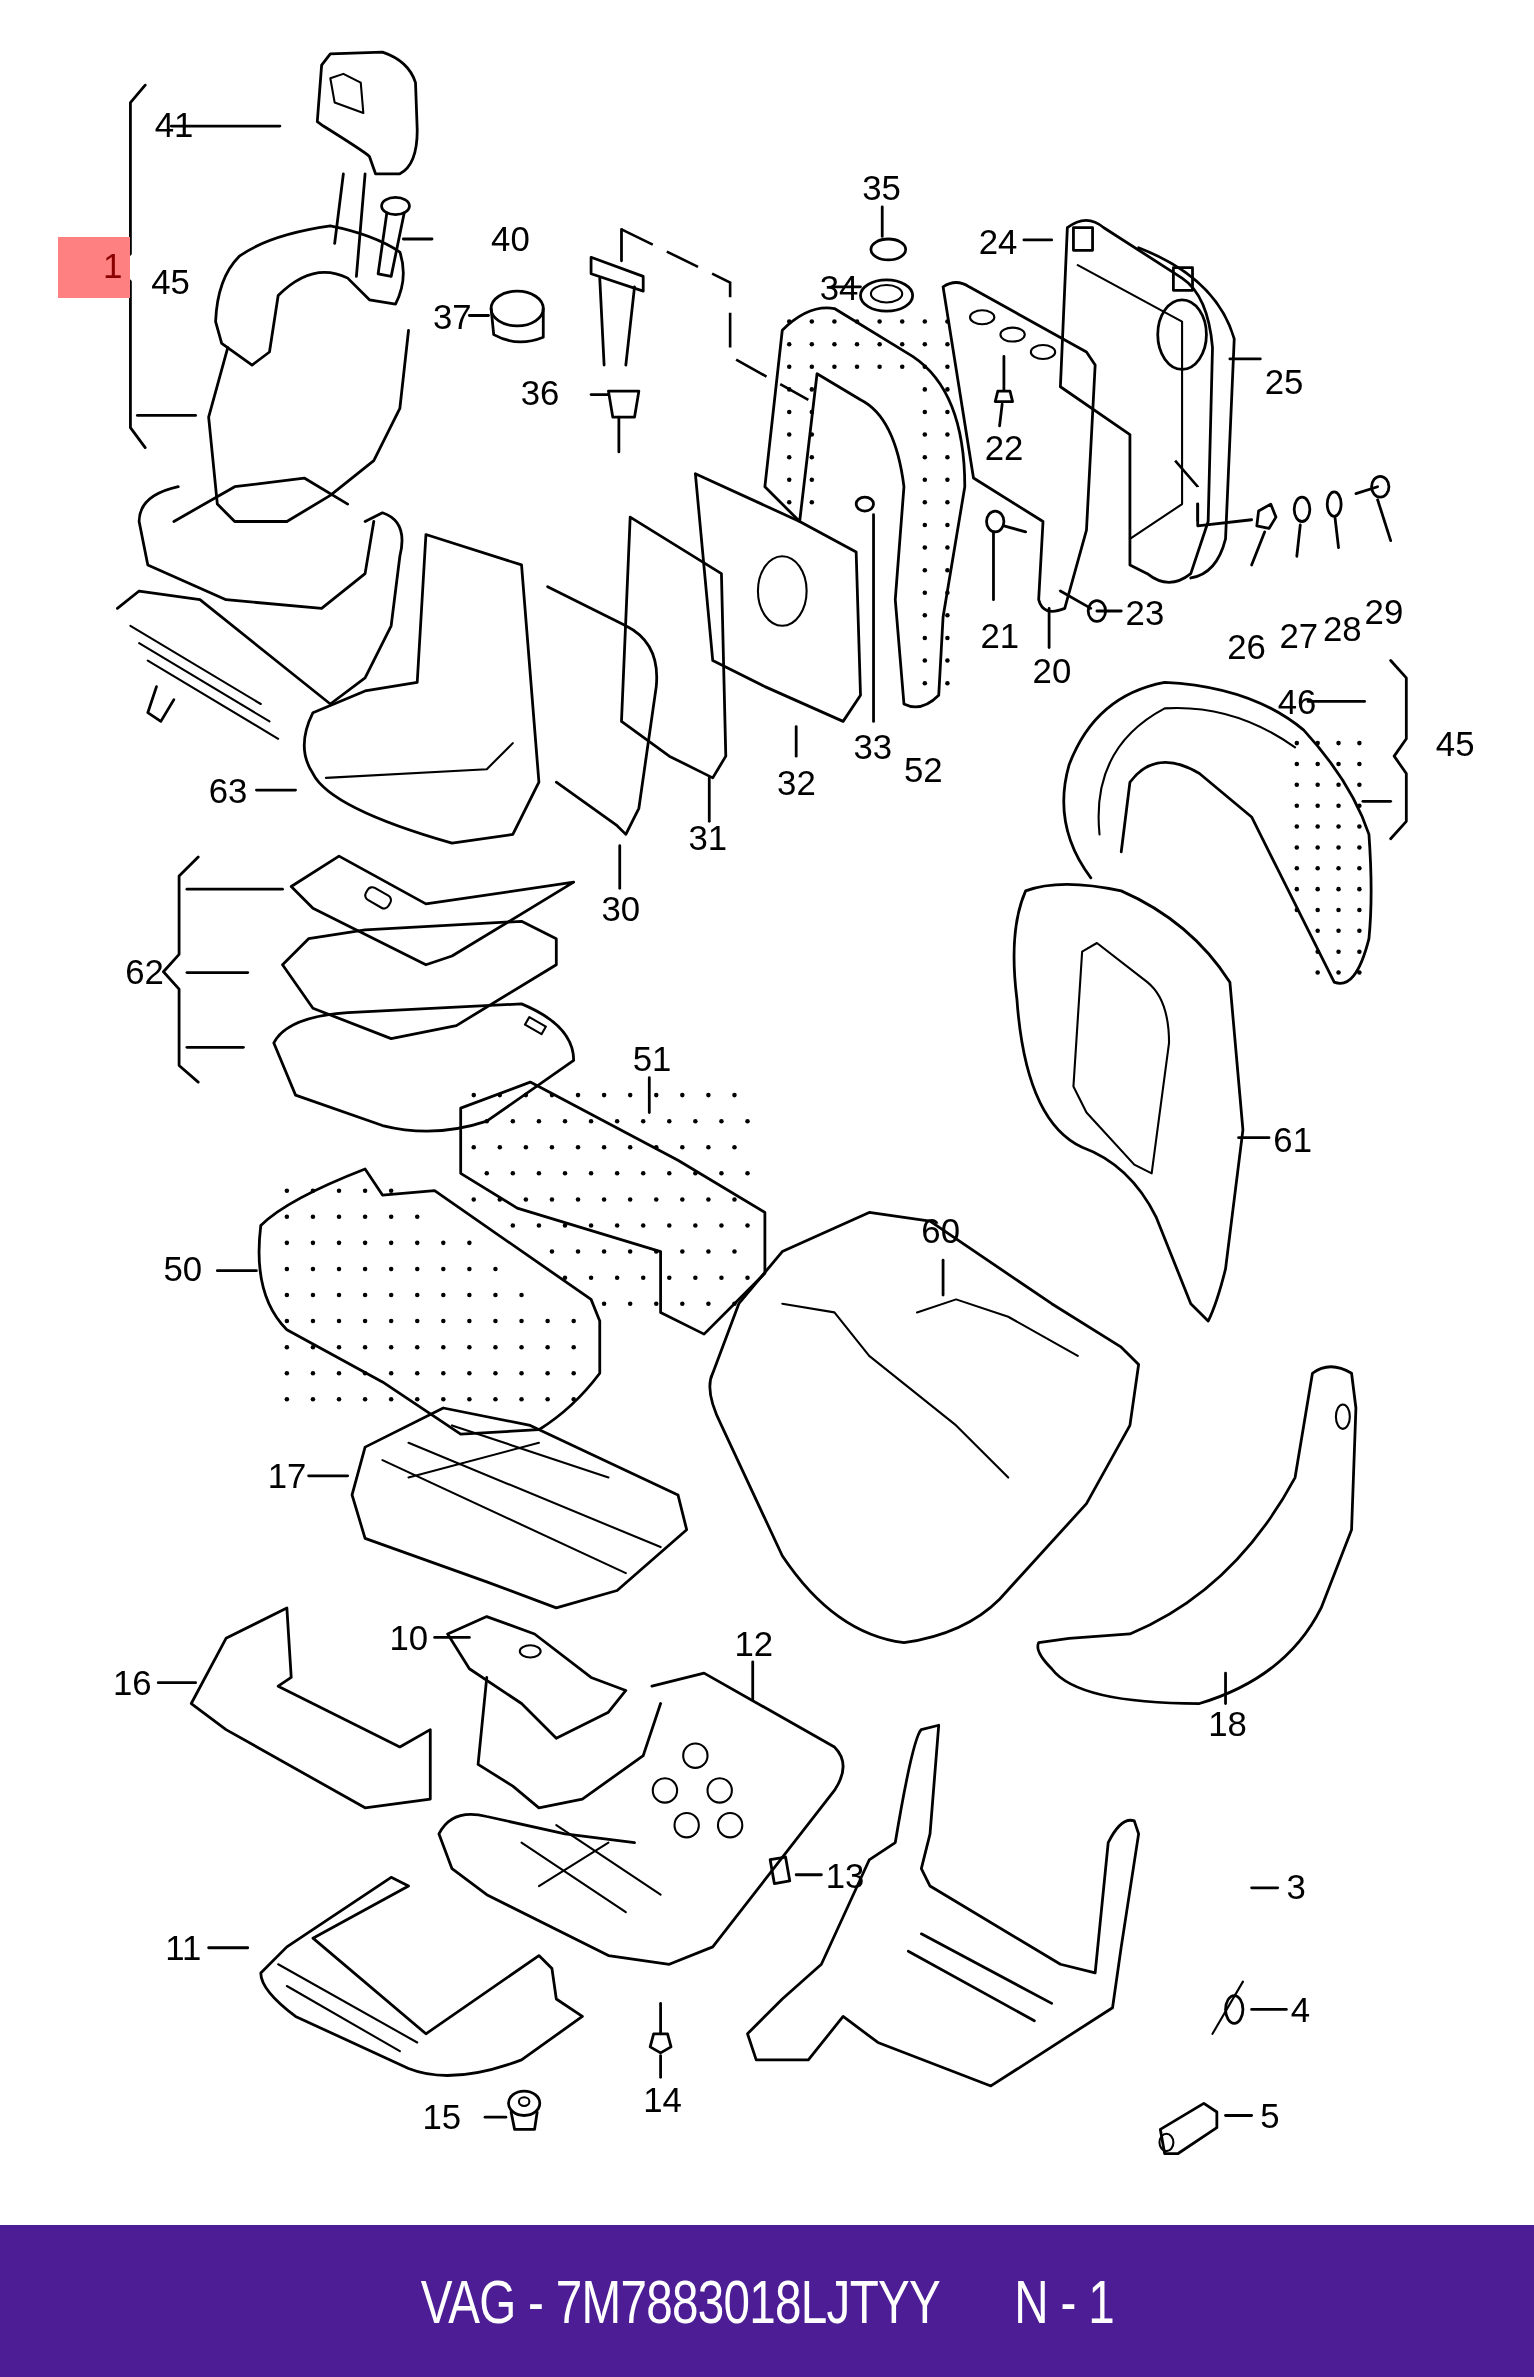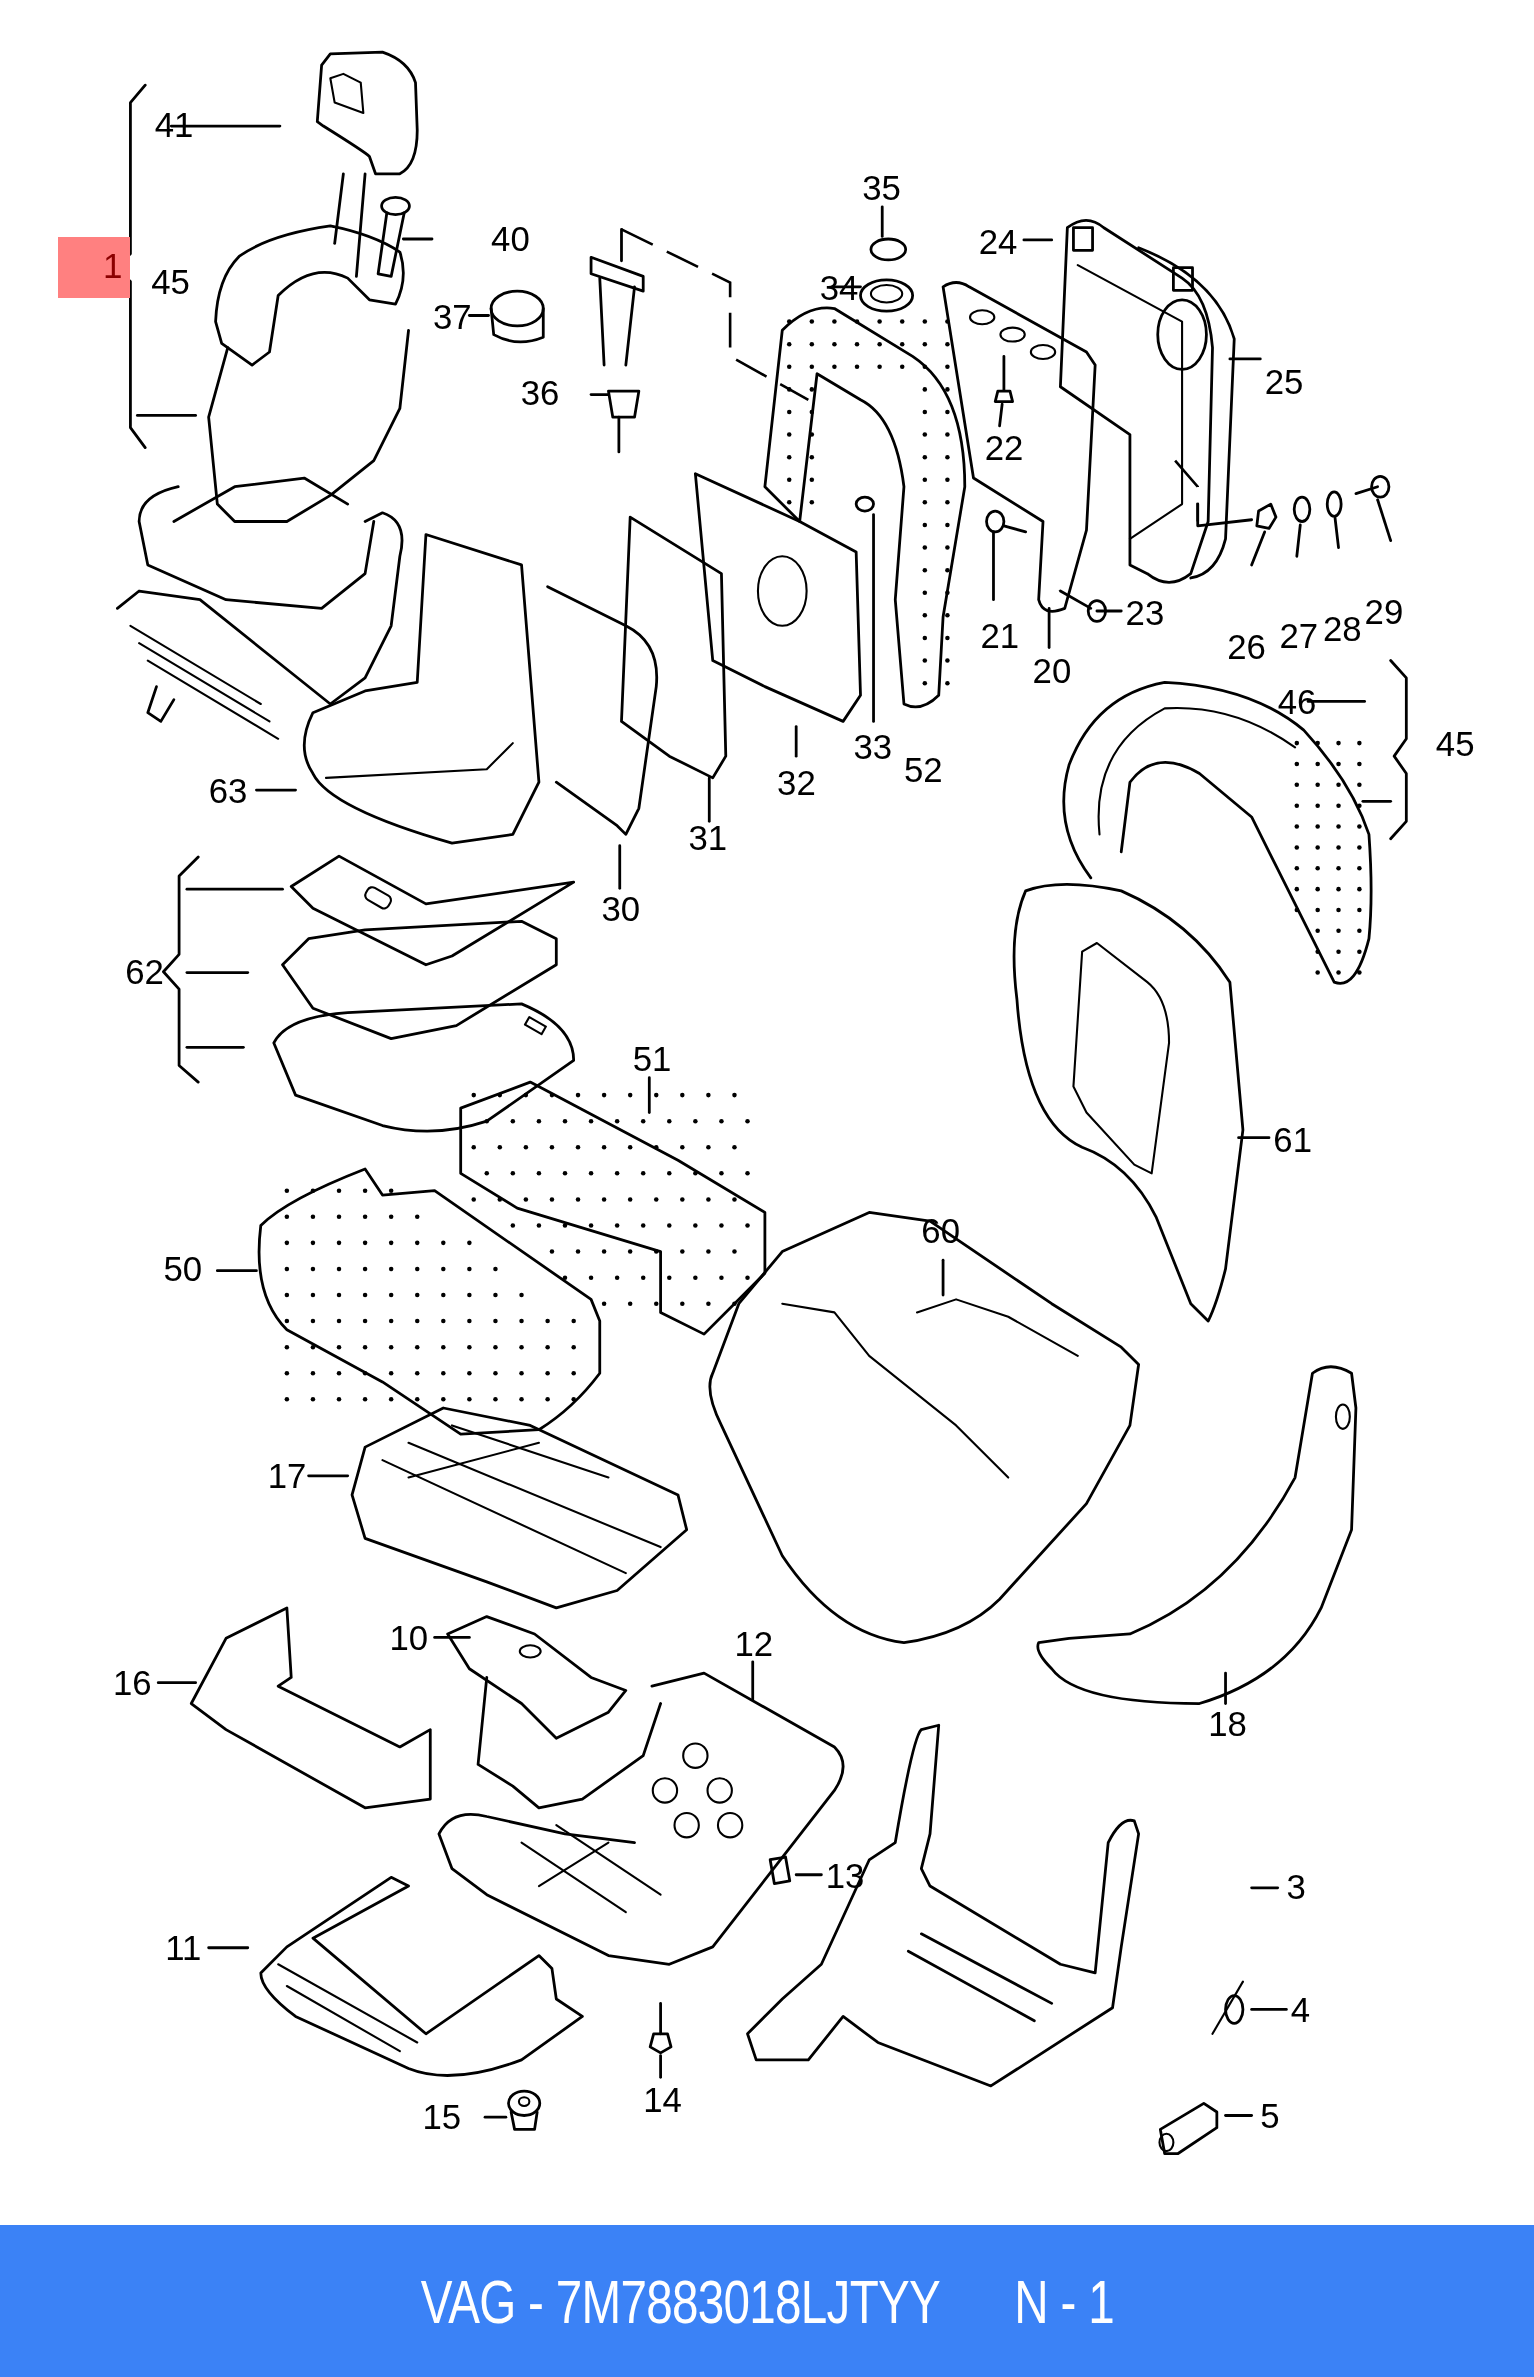--- a/index.html
+++ b/index.html
@@ -7,21 +7,21 @@
          font-family: "Liberation Sans", sans-serif; }
   #diagram { position: absolute; left: 0; top: 0; width: 1535px; height: 1918px; }
   #diagram svg { width: 1535px; height: 2225px; display: block; }
   .ln { fill: none; stroke: #000; stroke-width: 3.2; stroke-linecap: round; stroke-linejoin: round; }
   .thin { fill: none; stroke: #000; stroke-width: 2.4; stroke-linecap: round; stroke-linejoin: round; }
   .dash { fill: none; stroke: #000; stroke-width: 3; stroke-dasharray: 40 18; }
   .dot { fill: #000; }
   .callout-text { font-family: "Liberation Sans Narrow", "Liberation Sans", sans-serif; font-size: 40px; fill: #000; }
   .highlight { position: absolute; left: 58px; top: 237px; width: 72px; height: 61px; background: #ff8080; }
   .highlight-label { position: absolute; left: 103px; top: 245px; font-size: 35px; color: #8b0000; line-height: 42px; }
-  #footer { position: absolute; left: 0; top: 2225px; width: 1535px; height: 153px; background: #3b82f6;
+  #footer { position: absolute; left: 0; top: 2225px; width: 1535px; height: 153px; background: #4c1d95;
             display: flex; align-items: center; justify-content: center; color: #ffffff; }
   #footer .ft { font-size: 61px; letter-spacing: -0.9px; transform: scaleX(0.78); transform-origin: center; white-space: pre; }
 </style>
 </head>
 <body>
 
 <div id="diagram">
 <svg viewBox="0 0 1766 2560" xmlns="http://www.w3.org/2000/svg">
 
   <g>

